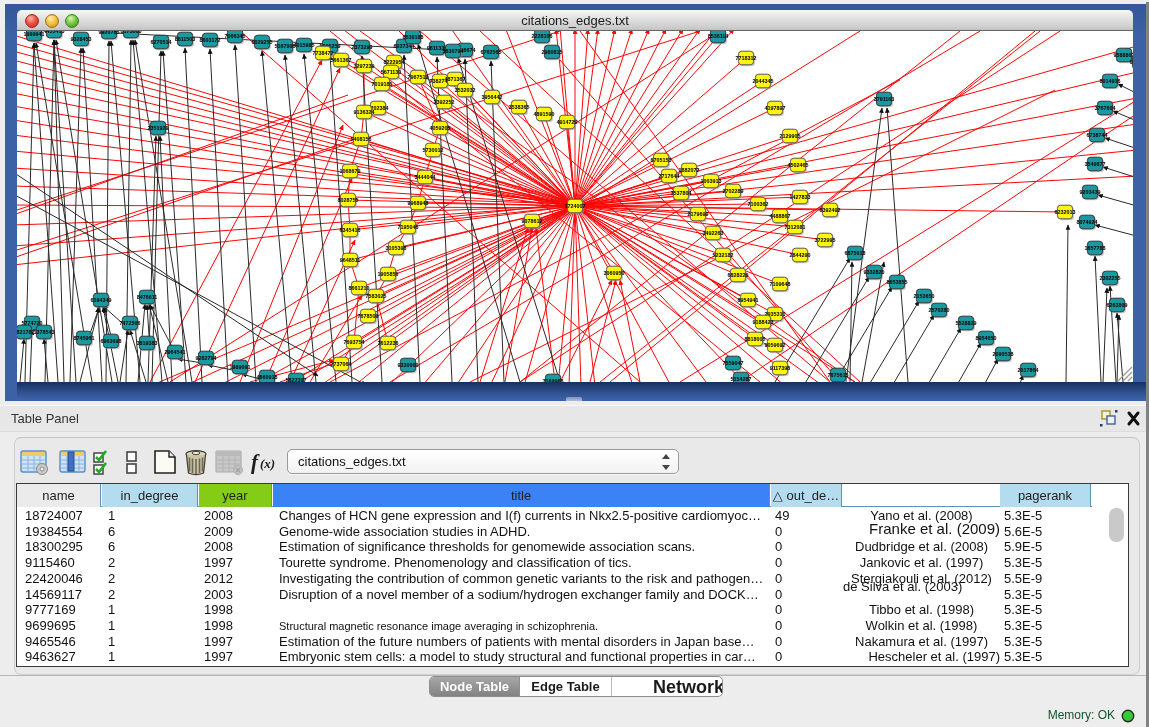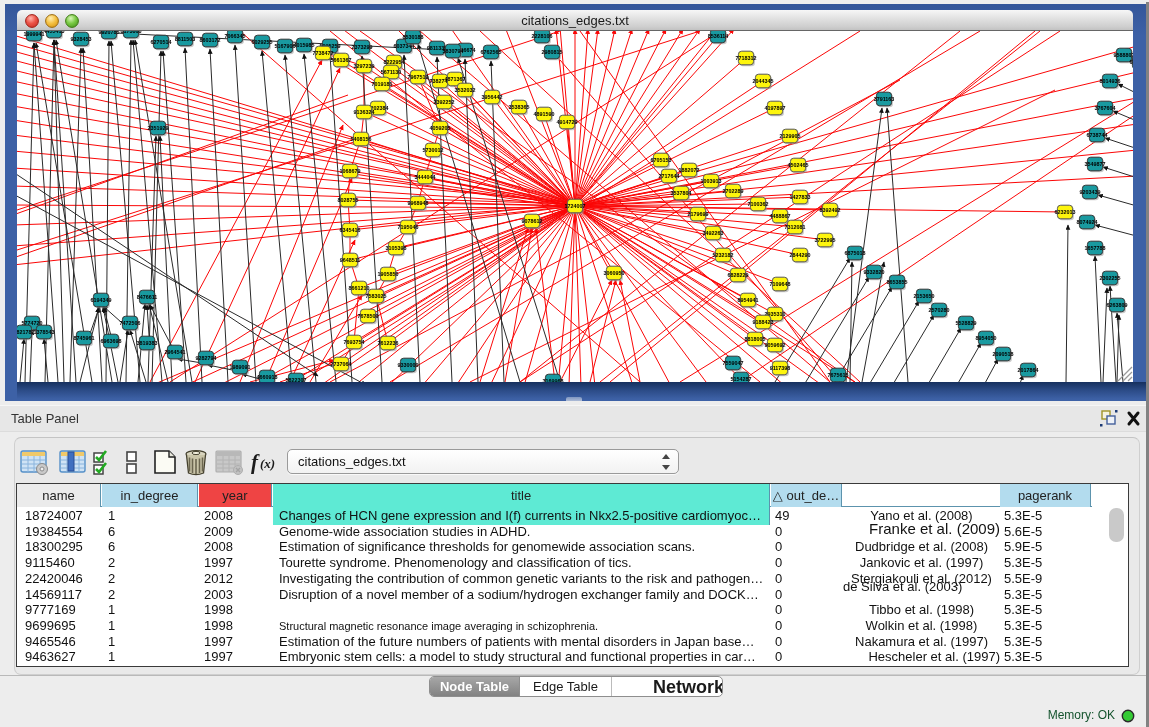--- a/index.html
+++ b/index.html
@@ -1061,22 +1061,22 @@
  <div class="abs" style="left:298px;top:449px;height:25px;line-height:25px;font-size:13px;color:#111">citations_edges.txt</div>
  <svg width="10" height="16" viewBox="0 0 10 16" class="abs" style="left:661px;top:454px">
   <path d="M5 0 L9 5 L1 5 z" fill="#444"></path>
       <path d="M5 16 L9 11 L1 11 z" fill="#444"></path>
  </svg>
 
  <div class="abs" style="left:16px;top:483px;width:1113px;height:184px;border:1.5px solid #3a3a3a;background:#fff"></div>
  <div class="abs" style="left:17px;top:484px;width:1075px;height:23px;border-bottom:1px solid #5c93ad">
       <div style="position:absolute;left:0px;top:0;width:84px;height:23px;background:#ebebeb;border-right:1px solid #5c93ad;line-height:23px;text-align:center;font-size:13px;color:#222">name</div>
 <div style="position:absolute;left:85px;top:0;width:96px;height:23px;background:#b3dcee;border-right:1px solid #5c93ad;line-height:23px;text-align:center;font-size:13px;color:#222">in_degree</div>
-<div style="position:absolute;left:182px;top:0;width:73px;height:23px;background:#ef4444;border-right:1px solid #5c93ad;line-height:23px;text-align:center;font-size:13px;color:#222">year</div>
-<div style="position:absolute;left:256px;top:0;width:497px;height:41px;background:#5eead4;border-right:1px solid #5c93ad;line-height:23px;text-align:center;font-size:13px;color:#222">title</div>
+<div style="position:absolute;left:182px;top:0;width:73px;height:23px;background:#84cc16;border-right:1px solid #5c93ad;line-height:23px;text-align:center;font-size:13px;color:#222">year</div>
+<div style="position:absolute;left:256px;top:0;width:497px;height:23px;background:#3b82f6;border-right:1px solid #5c93ad;line-height:23px;text-align:center;font-size:13px;color:#222">title</div>
 <div style="position:absolute;left:754px;top:0;width:71px;height:23px;background:#b3dcee;border-right:1px solid #5c93ad;line-height:23px;text-align:center;font-size:13px;color:#222">△ out_de…</div>
 <div style="position:absolute;left:983px;top:0;width:91px;height:23px;background:#b3dcee;border-right:1px solid #5c93ad;line-height:23px;text-align:center;font-size:13px;color:#222">pagerank</div>
     </div>
  <div class="abs" style="left:17px;top:508px;width:1110px;height:158px;overflow:hidden">
       <div style="position:absolute;left:8px;top:0.0px;height:16px;line-height:16px;font-size:13px;color:#111;white-space:nowrap">18724007</div>
 <div style="position:absolute;left:91px;top:0.0px;height:16px;line-height:16px;font-size:13px;color:#111;white-space:nowrap">1</div>
 <div style="position:absolute;left:187px;top:0.0px;height:16px;line-height:16px;font-size:13px;color:#111;white-space:nowrap">2008</div>
 <div style="position:absolute;left:262px;top:0.0px;height:16px;line-height:16px;font-size:13px;color:#111;white-space:nowrap">Changes of HCN gene expression and I(f) currents in Nkx2.5-positive cardiomyoc…</div>
 <div style="position:absolute;left:758px;top:0.0px;height:16px;line-height:16px;font-size:13px;color:#111;white-space:nowrap">49</div>
 <div style="position:absolute;left:826px;top:0.0px;width:157px;height:16px;line-height:16px;text-align:center;font-size:13px;color:#111">Yano et al. (2008)</div>
@@ -1143,20 +1143,20 @@
 <div style="position:absolute;left:758px;top:141.3px;height:16px;line-height:16px;font-size:13px;color:#111;white-space:nowrap">0</div>
 <div style="position:absolute;left:826px;top:141.3px;width:157px;height:16px;line-height:16px;text-align:right;font-size:13px;color:#111">Hescheler et al. (1997)</div>
 <div style="position:absolute;left:987px;top:141.3px;height:16px;line-height:16px;font-size:13px;color:#111;white-space:nowrap">5.3E-5</div>
     </div>
 
  <div class="abs" style="left:1109px;top:508px;width:15px;height:34px;background:#c9c9c9;border-radius:7px"></div>
 
  <div class="abs" style="left:0;top:675px;width:1146px;height:1px;background:#b9b9b9"></div>
  <div class="abs" style="left:429px;top:676px;width:294px;height:21px;border:1px solid #8e8e8e;border-radius:5px;background:#fff;overflow:hidden">
    <div class="abs" style="left:0;top:0;width:90px;height:21px;background:linear-gradient(180deg,#a7a7a7,#7e7e7e);color:#fff;text-align:center;line-height:20px;font-size:13px;font-weight:bold;border-right:1px solid #8e8e8e">Node Table</div>
-   <div class="abs" style="left:90px;top:0;width:92px;height:21px;color:#1a1a1a;text-align:center;line-height:20px;font-size:13px;font-weight:normal;border-right:1px solid #bbb">Edge Table</div>
+   <div class="abs" style="left:90px;top:0;width:92px;height:21px;color:#1a1a1a;text-align:center;line-height:20px;font-size:13px;font-weight:bold;border-right:1px solid #bbb">Edge Table</div>
    <div class="abs" style="left:182px;top:0;width:112px;height:21px;color:#1a1a1a;text-align:right;line-height:20px;font-size:18px;font-weight:bold">Network Table</div>
  </div>
 
  <div class="abs" style="right:34px;top:708px;font-size:12px;color:#14532d">Memory: OK</div>
  <svg width="14" height="14" viewBox="0 0 14 14" class="abs" style="left:1121px;top:709px">
   <circle cx="7" cy="7" r="5.7" fill="#35cb35" stroke="#2a2a2a" stroke-width="1.4"></circle>
  </svg>
 </div>
 </body></html>

